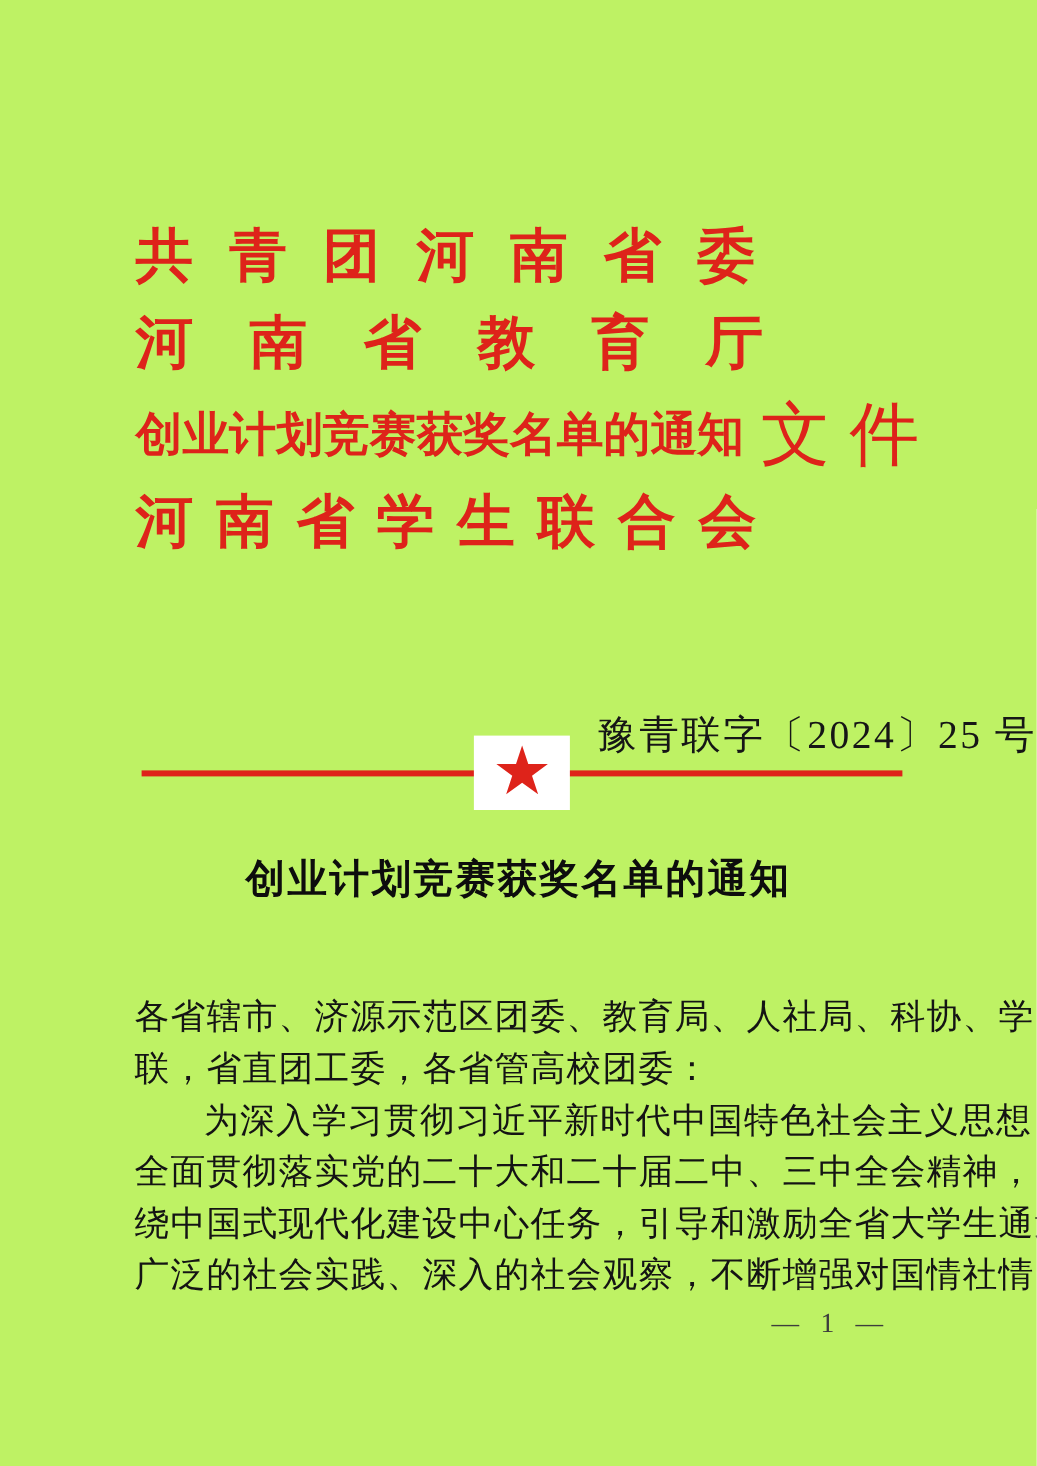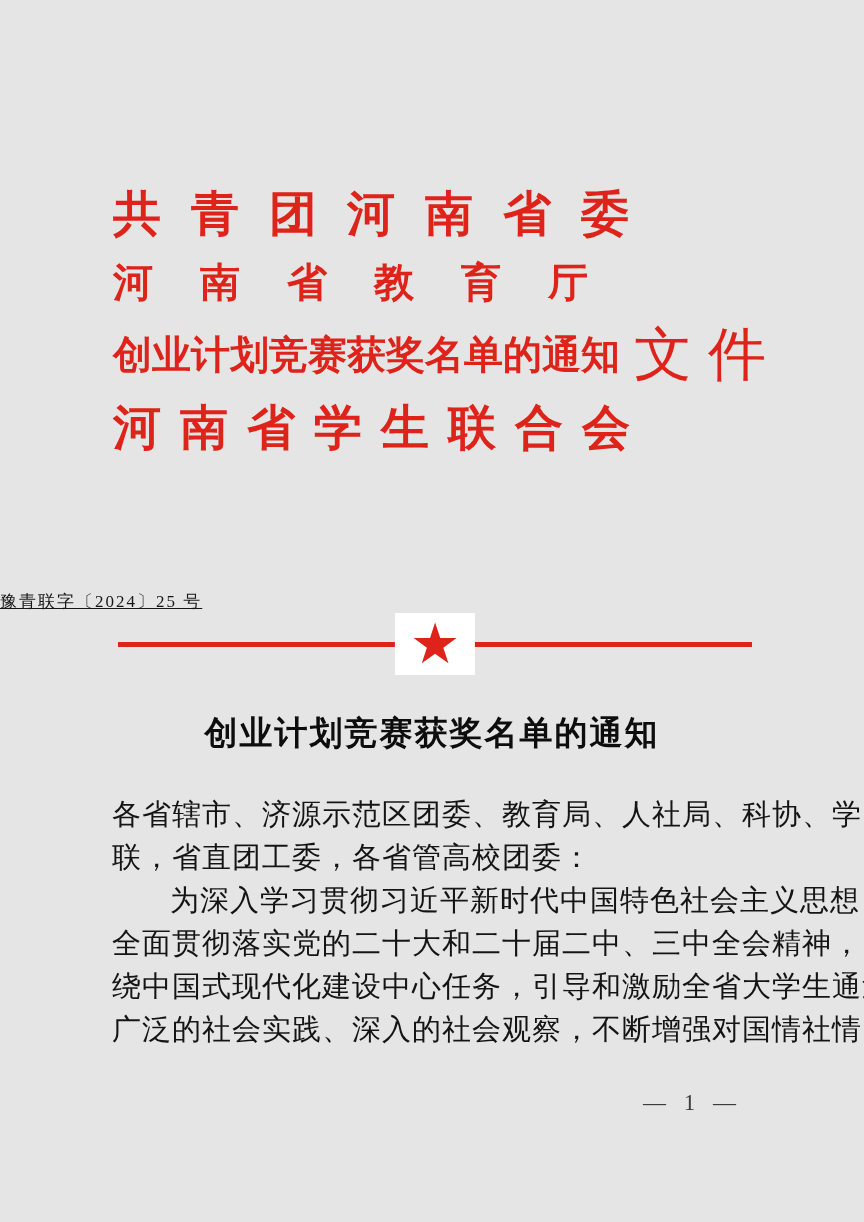--- a/index.html
+++ b/index.html
@@ -2,62 +2,61 @@
 <html><head>
   <meta charset="utf-8">
   <style>
     * { margin: 0; padding: 0; box-sizing: border-box; }
     html, body { background: #ffffff; }
     .page {
       position: relative;
       width: 864px;
       height: 1222px;
       margin: 0 auto;
-      background: #e5e5e5;
+      background: #bef264;
       overflow: hidden;
       font-family: "Liberation Serif", "DejaVu Serif", serif;
     }
 
     
     .letterhead {
       position: absolute;
       left: 113px;
       top: 190px;
       width: 660px;
       color: #de231a;
       font-weight: bold;
     }
     .org-line { white-space: nowrap; line-height: 1; }
     .org1 { font-size: 48px; letter-spacing: 30px; margin-bottom: 25px; }
-    .org2 { font-size: 40px; letter-spacing: 47px; margin-bottom: 23px; }
+    .org2 { font-size: 48px; letter-spacing: 47px; margin-bottom: 23px; }
     .org-row3 { display: flex; align-items: center; margin-bottom: 20px; }
     .org3 { font-size: 39px; letter-spacing: 0px; line-height: 1.2; }
     .wenjian {
       font-size: 58px;
       letter-spacing: 16px;
       font-weight: normal;
       line-height: 1;
       margin-left: 14px;
       white-space: nowrap;
     }
     .org4 { font-size: 50px; letter-spacing: 8px; margin-bottom: 18px; }
     .org5 { font-size: 48px; letter-spacing: 19px; }
 
     
     .doc-number {
       position: absolute;
       top: 590px;
       left: 0;
       width: 100%;
-      text-align: left;
-      font-size: 17px;
+      text-align: right;
+      font-size: 33px;
       color: #161616;
       letter-spacing: 2px;
       font-family: "Liberation Serif", "DejaVu Serif", serif;
-      text-decoration: underline;
     }
 
     
     .divider {
       position: absolute;
       left: 118px;
       top: 642px;
       width: 634px;
       height: 5px;
       background: #de231a;
@@ -84,26 +83,26 @@
       text-align: center;
       color: #0d0d0d;
       font-weight: bold;
       font-size: 33px;
     }
     .title .t-line { line-height: 50px; letter-spacing: 2px; }
 
     
     .body-text {
       position: absolute;
-      top: 793px;
+      top: 828px;
       left: 112px;
       width: 642px;
       font-size: 29px;
       color: #141414;
-      font-family: Liberation Serif, serif;
+      font-family: Liberation Mono, monospace;
     }
     .b-line { line-height: 43px; white-space: nowrap; letter-spacing: 1px; }
     .indent { text-indent: 2em; }
 
     
     .page-number {
       position: absolute;
       top: 1090px;
       right: 122px;
       font-size: 23px;

